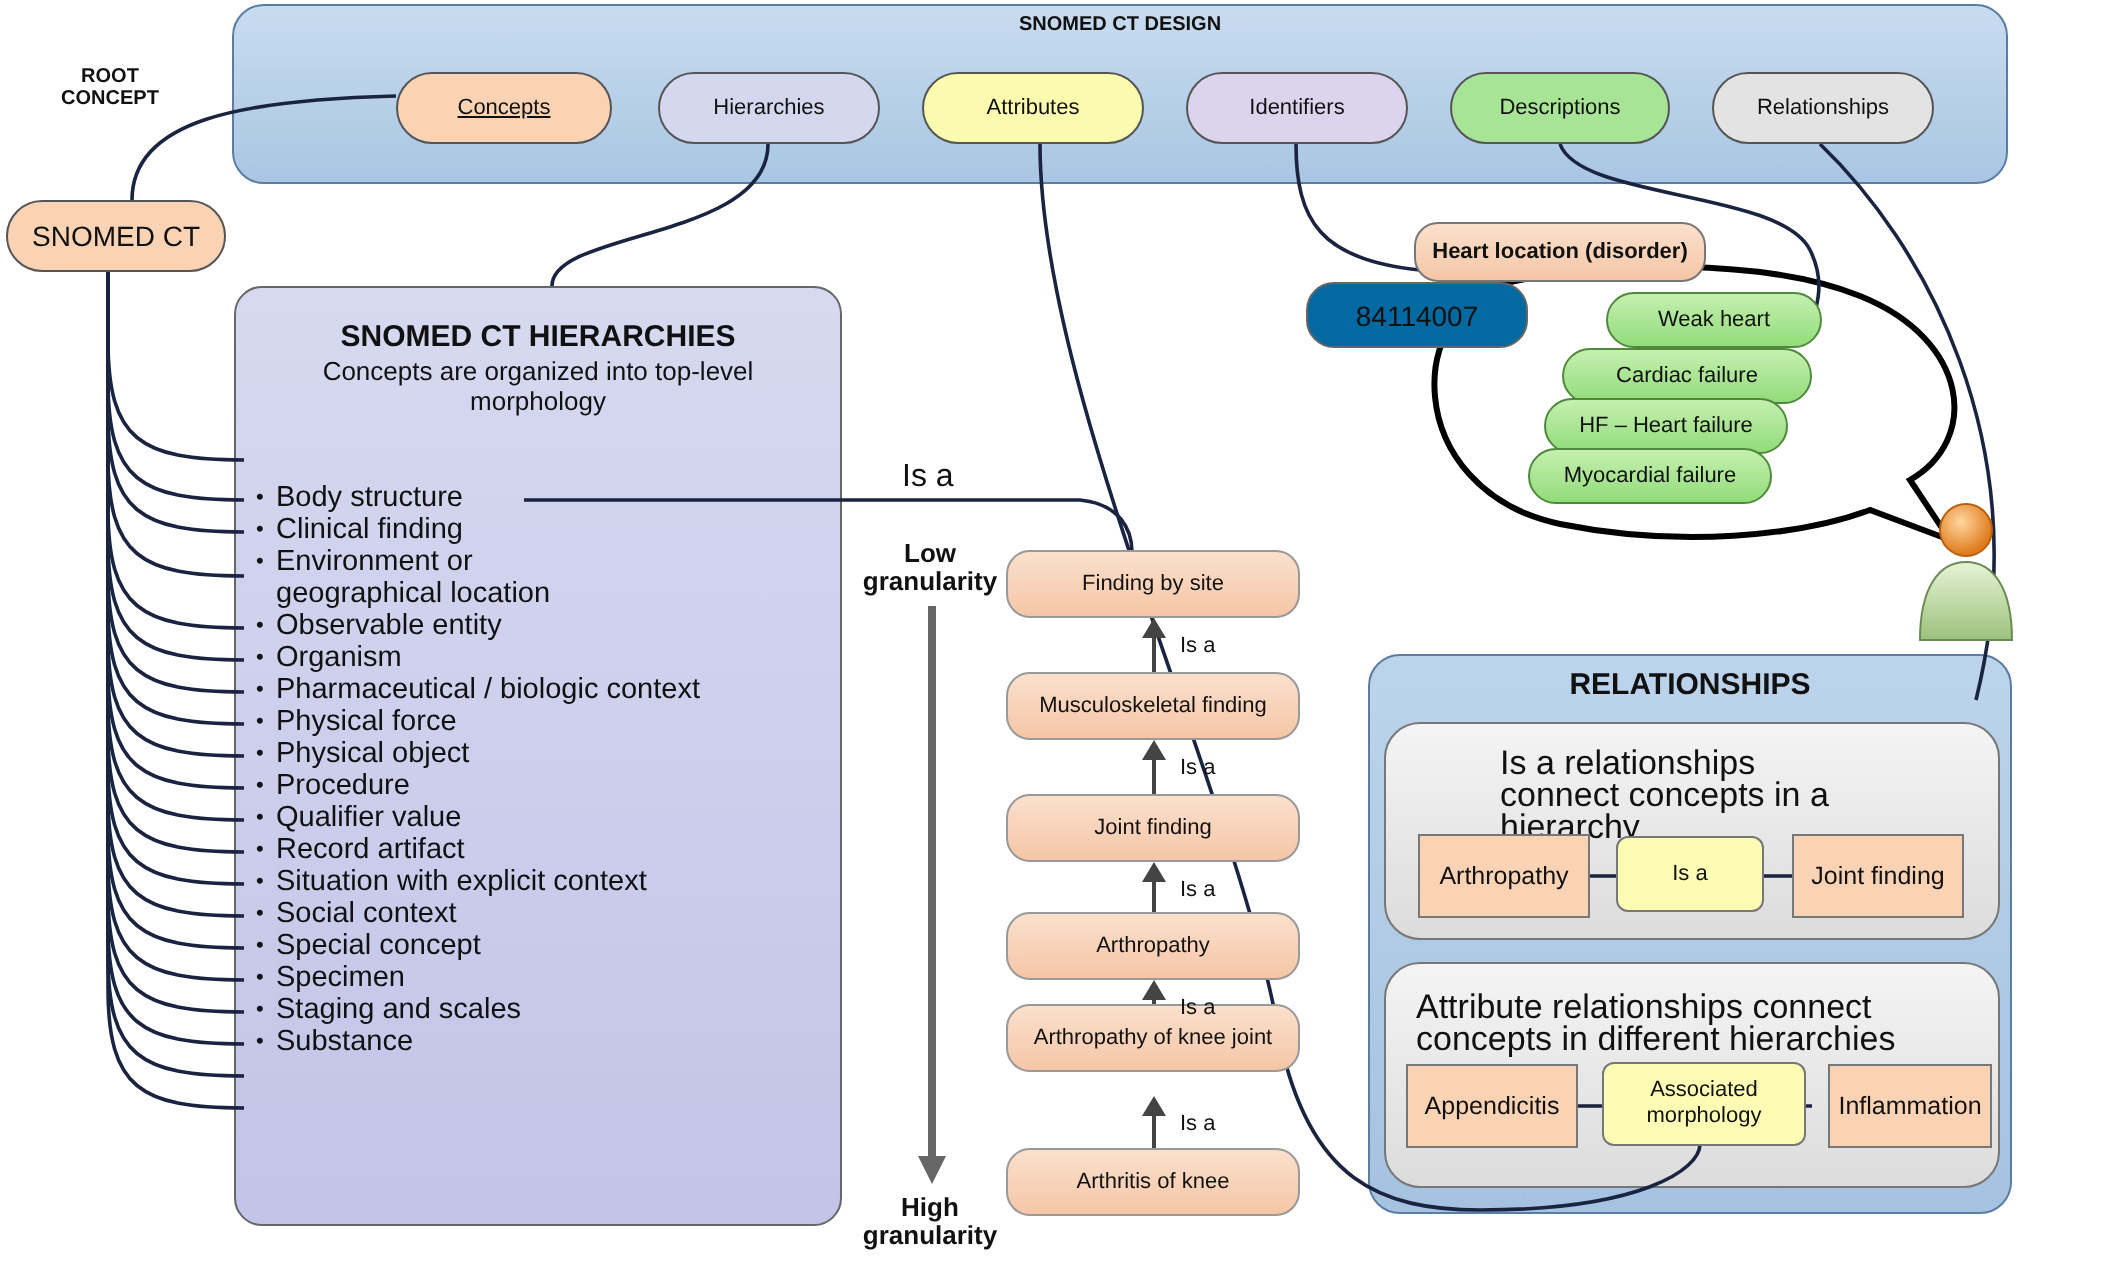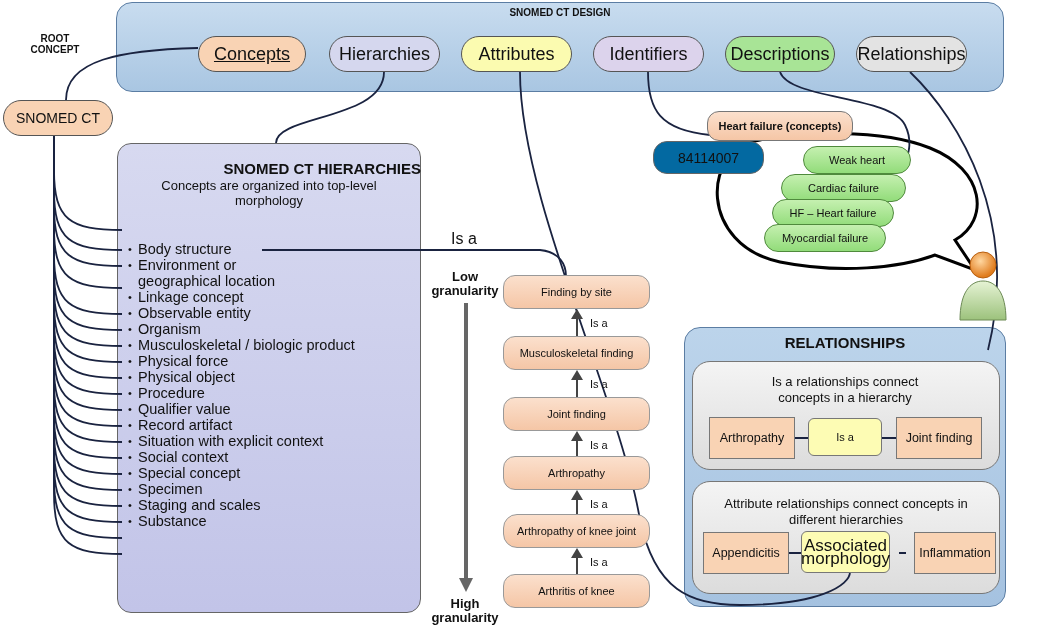--- a/index.html
+++ b/index.html
@@ -1,35 +1,35 @@
 <!DOCTYPE html>
 <html><head>
 <meta charset="utf-8">
 <style>
   html,body{margin:0;padding:0;background:#fff;}
   body{width:1057px;height:638px;position:relative;overflow:hidden;font-family:"Liberation Sans",sans-serif;color:#111;}
   svg.wires{position:absolute;left:0;top:0;width:1057px;height:638px;z-index:3;pointer-events:none;}
   .abs{position:absolute;}
-  .pill{position:absolute;display:flex;align-items:center;justify-content:center;border:1px solid #555;border-radius:18px;font-size:18px;box-sizing:border-box;text-align:center;z-index:4;}
+  .pill{position:absolute;display:flex;align-items:center;justify-content:center;border:1px solid #555;border-radius:18px;font-size:11px;box-sizing:border-box;text-align:center;z-index:4;}
   .design-panel{left:116px;top:2px;width:888px;height:90px;background:linear-gradient(#c8dcef,#a9c6e2);border:1px solid #5b7da3;border-radius:16px;box-sizing:border-box;z-index:1;}
   .design-title{left:116px;top:7px;width:888px;text-align:center;font-weight:bold;font-size:10px;z-index:4;}
   .root-label{left:24px;top:33px;width:62px;text-align:center;font-weight:bold;font-size:10px;line-height:11px;z-index:4;}
   .hier-panel{left:117px;top:143px;width:304px;height:470px;background:linear-gradient(#d7d9f0,#c2c4e8);border:1px solid #666;border-radius:14px;box-sizing:border-box;z-index:1;}
-  .hier-title{left:117px;top:160px;width:304px;text-align:right;font-weight:bold;font-size:15px;z-index:4;}
+  .hier-title{left:117px;top:160px;width:304px;text-align:center;font-weight:bold;font-size:15px;z-index:4;}
   .hier-sub{left:140px;top:178px;width:258px;text-align:center;font-size:13px;line-height:15px;z-index:4;}
   .hier-list{left:128px;top:241px;width:290px;font-size:14.5px;line-height:16px;z-index:4;margin:0;padding:0;list-style:none;}
   .hier-list li{position:relative;padding-left:10px;white-space:nowrap;}
   .hier-list li::before{content:"•";position:absolute;left:0;top:0;font-size:11px;}
   .chain-box{position:absolute;left:503px;width:147px;height:34px;background:linear-gradient(#fbe0cd,#f5c6a6);border:1px solid #999;border-radius:12px;font-size:11px;display:flex;align-items:center;justify-content:center;box-sizing:border-box;z-index:4;}
   .isa-small{position:absolute;left:590px;font-size:11px;z-index:4;}
   .gran{position:absolute;text-align:center;font-size:13px;line-height:14px;z-index:4;width:80px;font-weight:bold;}
   .rel-panel{left:684px;top:327px;width:322px;height:280px;background:linear-gradient(#bcd4eb,#a5c2e0);border:1px solid #5b7da3;border-radius:16px;box-sizing:border-box;z-index:1;}
   .rel-title{left:684px;top:334px;width:322px;text-align:center;font-weight:bold;font-size:15px;z-index:4;}
   .rel-sub{position:absolute;background:linear-gradient(#f4f4f4,#dcdcdc);border:1px solid #777;border-radius:18px;box-sizing:border-box;z-index:2;}
-  .rel-sub-text{position:absolute;text-align:center;font-size:13px;line-height:16px;z-index:4;}
+  .rel-sub-text{position:absolute;font-size:17px;line-height:16px;z-index:4;}
   .rbox{position:absolute;display:flex;align-items:center;justify-content:center;text-align:center;font-size:12.5px;box-sizing:border-box;z-index:4;border:1px solid #777;}
   .orange{background:#f9d3b4;}
   .yellow{background:#fdfcb4;border-radius:6px;}
   .green-pill{position:absolute;background:linear-gradient(#c5f0b0,#92dc7a);border:1px solid #4f8a3c;border-radius:14px;font-size:11px;display:flex;align-items:center;justify-content:center;box-sizing:border-box;}
   .isa-big{left:451px;top:230px;font-size:16px;z-index:4;}
 </style>
 </head>
 <body>
 
 <div class="abs design-panel"></div>
@@ -44,25 +44,25 @@
 <div class="pill" style="left:725px;top:36px;width:110px;height:36px;background:#a8e496;">Descriptions</div>
 <div class="pill" style="left:856px;top:36px;width:111px;height:36px;background:#e3e3e3;">Relationships</div>
 
 <div class="pill" style="left:3px;top:100px;width:110px;height:36px;background:#f9d3b4;font-size:14px;">SNOMED CT</div>
 
 <div class="abs hier-panel"></div>
 <div class="abs hier-title">SNOMED CT HIERARCHIES</div>
 <div class="abs hier-sub">Concepts are organized into top-level morphology</div>
 <ul class="abs hier-list" id="hier-list">
     <li>Body structure</li>
+    <li>Clinical finding</li>
     <li style="white-space: normal; width: 180px;">Environment or geographical location</li>
-    <li>Linkage concept</li>
     <li>Observable entity</li>
     <li>Organism</li>
-    <li>Musculoskeletal / biologic product</li>
+    <li>Pharmaceutical / biologic context</li>
     <li>Physical force</li>
     <li>Physical object</li>
     <li>Procedure</li>
     <li>Qualifier value</li>
     <li>Record artifact</li>
     <li>Situation with explicit context</li>
     <li>Social context</li>
     <li>Special concept</li>
     <li>Specimen</li>
     <li>Staging and scales</li>
@@ -73,36 +73,36 @@
 <div class="gran" style="left:425px;top:270px;">Low granularity</div>
 <div class="gran" style="left:425px;top:597px;">High granularity</div>
 <div id="chain-holder">
     <div class="chain-box" style="top: 275px;">Finding by site</div>
     <div class="chain-box" style="top: 336px;">Musculoskeletal finding</div>
     <div class="isa-small" style="top: 317px;">Is a</div>
     <div class="chain-box" style="top: 397px;">Joint finding</div>
     <div class="isa-small" style="top: 378px;">Is a</div>
     <div class="chain-box" style="top: 456px;">Arthropathy</div>
     <div class="isa-small" style="top: 439px;">Is a</div>
-    <div class="chain-box" style="top: 514px; border-radius: 14px;">Arthropathy of knee joint</div>
+    <div class="chain-box" style="top: 502px;">Arthropathy of knee joint</div>
     <div class="isa-small" style="top: 498px;">Is a</div>
     <div class="chain-box" style="top: 574px;">Arthritis of knee</div>
     <div class="isa-small" style="top: 556px;">Is a</div>
   </div>
 
 <svg class="abs" style="left:0;top:0;width:1057px;height:638px;z-index:2;">
   <path d="M760 140 C700 150 700 245 780 262 C840 274 900 268 935 255 L975 270 L955 240 C990 220 985 170 930 148 C880 128 800 132 760 140 Z" fill="#fff" stroke="#000" stroke-width="3"></path>
 </svg>
 
 <div class="green-pill" style="left:803px;top:146px;width:108px;height:28px;z-index:4;">Weak heart</div>
 <div class="green-pill" style="left:781px;top:174px;width:125px;height:28px;z-index:5;">Cardiac failure</div>
 <div class="green-pill" style="left:772px;top:199px;width:122px;height:28px;z-index:6;">HF – Heart failure</div>
 <div class="green-pill" style="left:764px;top:224px;width:122px;height:28px;z-index:7;">Myocardial failure</div>
 
-<div class="abs" style="left:707px;top:111px;width:146px;height:30px;background:linear-gradient(#fbe0cd,#f5c6a6);border:1px solid #777;border-radius:12px;font-size:11px;font-weight:bold;display:flex;align-items:center;justify-content:center;box-sizing:border-box;z-index:8;">Heart failure (concepts)</div>
+<div class="abs" style="left:707px;top:111px;width:146px;height:30px;background:linear-gradient(#fbe0cd,#f5c6a6);border:1px solid #777;border-radius:12px;font-size:11px;font-weight:bold;display:flex;align-items:center;justify-content:center;box-sizing:border-box;z-index:8;">Heart location (disorder)</div>
 <div class="abs" style="left:653px;top:141px;width:111px;height:33px;background:#0369a1;border:1px solid #666;border-radius:14px;font-size:14px;display:flex;align-items:center;justify-content:center;box-sizing:border-box;z-index:8;">84114007</div>
 
 <svg class="abs" style="left:955px;top:248px;width:60px;height:75px;z-index:4;">
   <defs>
     <radialGradient id="head" cx="40%" cy="35%" r="60%">
         <stop offset="0" stop-color="#ffd7a0"></stop>
         <stop offset="1" stop-color="#e07c1e"></stop>
       </radialGradient>
     <linearGradient id="body" x1="0" y1="0" x2="0" y2="1">
         <stop offset="0" stop-color="#e6f3d5"></stop>
@@ -118,21 +118,21 @@
 
 <div class="rel-sub" style="left:692px;top:361px;width:308px;height:109px;"></div>
 <div class="rel-sub-text" style="left:750px;top:374px;width:190px;">Is a  relationships connect concepts in a hierarchy</div>
 <div class="rbox orange" style="left:709px;top:417px;width:86px;height:42px;">Arthropathy</div>
 <div class="rbox yellow" style="left:808px;top:418px;width:74px;height:38px;font-size:11px;">Is a</div>
 <div class="rbox orange" style="left:896px;top:417px;width:86px;height:42px;">Joint finding</div>
 
 <div class="rel-sub" style="left:692px;top:481px;width:308px;height:113px;"></div>
 <div class="rel-sub-text" style="left:708px;top:496px;width:276px;">Attribute relationships connect concepts in different hierarchies</div>
 <div class="rbox orange" style="left:703px;top:532px;width:86px;height:42px;">Appendicitis</div>
-<div class="rbox yellow" style="left:801px;top:531px;width:89px;height:42px;font-size:17px;line-height:13px;">Associated morphology</div>
+<div class="rbox yellow" style="left:801px;top:531px;width:102px;height:42px;font-size:11px;line-height:13px;">Associated morphology</div>
 <div class="rbox orange" style="left:914px;top:532px;width:82px;height:42px;">Inflammation</div>
 
 <svg class="wires">
   <g fill="none" stroke="#1a2340" stroke-width="1.8">
 
     <path d="M66 100 C66 60 120 50 198 48"></path>
 
     <path d="M384 72 C384 120 276 115 276 143"></path>
 
     <g id="fan">

